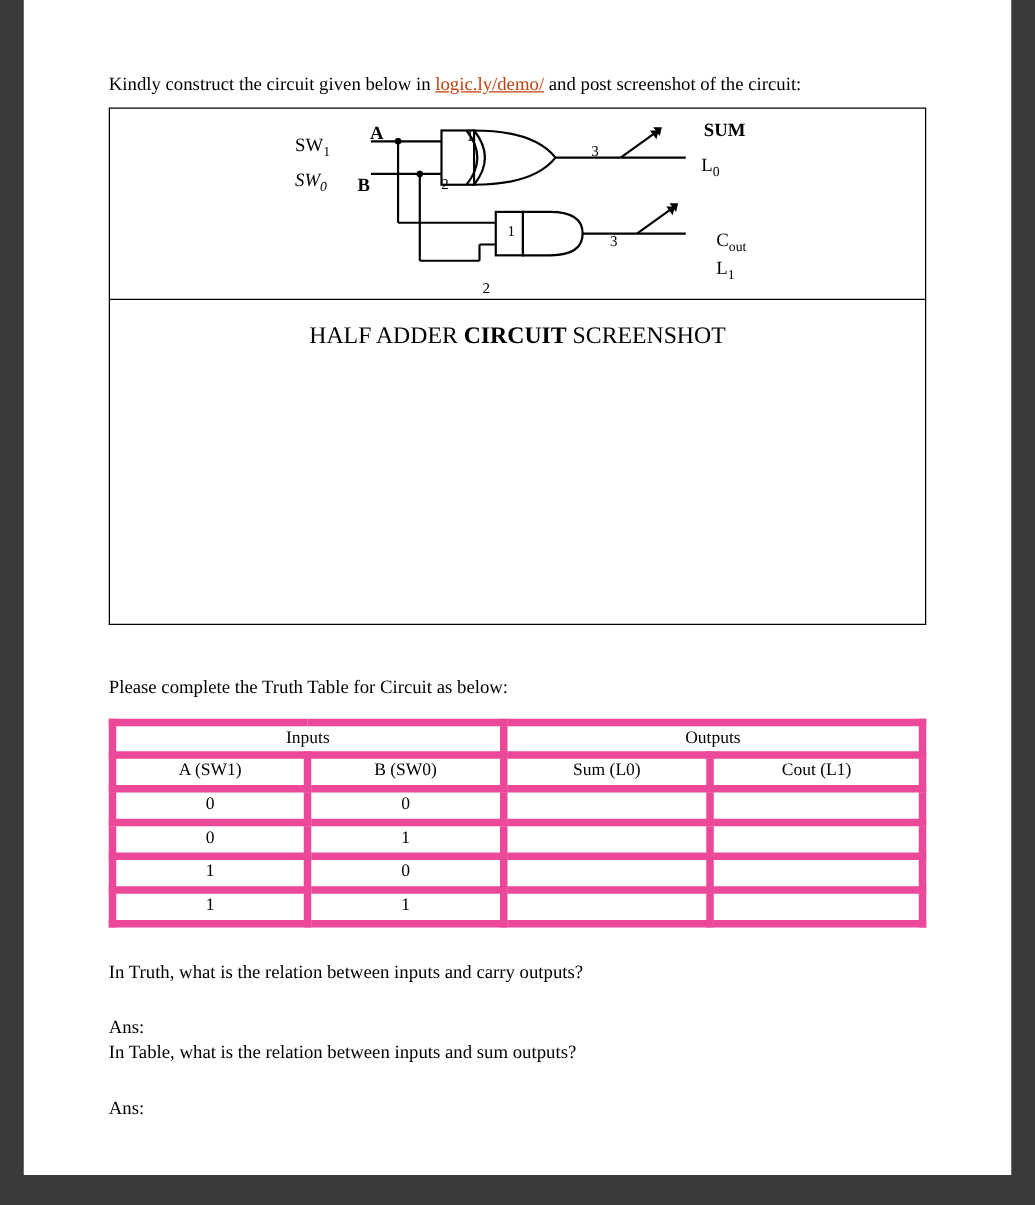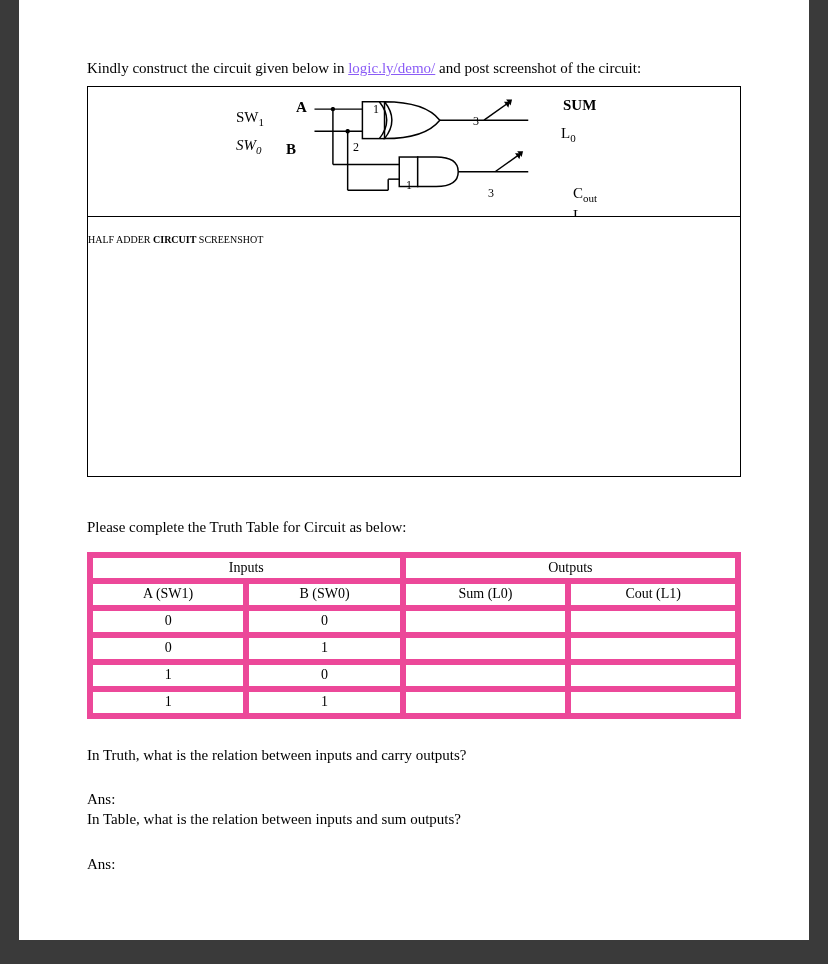--- a/index.html
+++ b/index.html
@@ -18,47 +18,47 @@
     background: #fff;
     width: 790px;
     min-height: 940px;
     margin-top: 0;
     padding: 58px 68px 40px 68px;
     color: #000;
     font-size: 15px;
     line-height: 1.35;
   }
   .intro { margin-bottom: 8px; }
-  a.link { color: #8b5cf6; text-decoration: underline; }
+  a.link { color: #c2410c; text-decoration: underline; }
   .diagram-box {
     border: 1px solid #000;
     width: 100%;
-    height: 131px;
+    height: 154px;
     position: relative;
     overflow: hidden;
     margin-top: 2px;
   }
   .diagram-svg { width: 100%; height: 100%; }
   .lbl {
     position: absolute;
     font-family: "Times New Roman", serif;
     font-size: 15px;
   }
   .sub { font-size: 11px; vertical-align: sub; }
   .screenshot-box {
     border: 1px solid #000;
     border-top: none;
     width: 100%;
     height: 260px;
     position: relative;
   }
   .screenshot-caption {
-    text-align: left;
+    text-align: center;
     padding-top: 16px;
-    font-size: 10px;
+    font-size: 19px;
   }
   .tt-intro { margin-top: 40px; margin-bottom: 14px; }
   table.truth {
     border-collapse: collapse;
     width: 100%;
     font-size: 14px;
   }
   table.truth td, table.truth th {
     border: 6px solid #ec4899;
     padding: 1px 4px;

